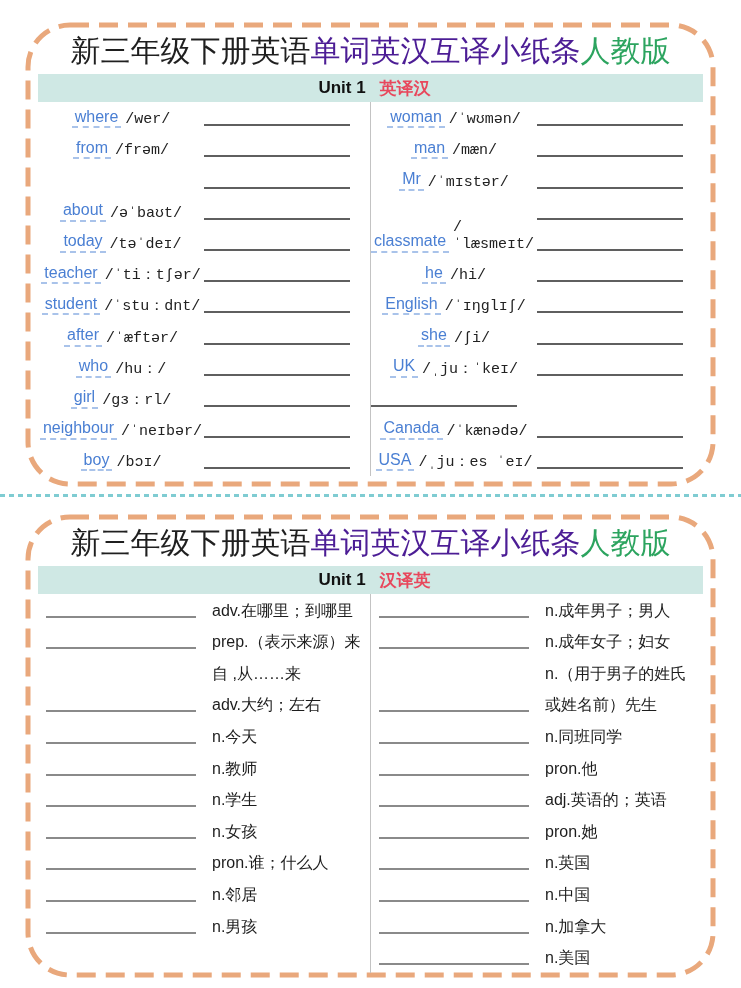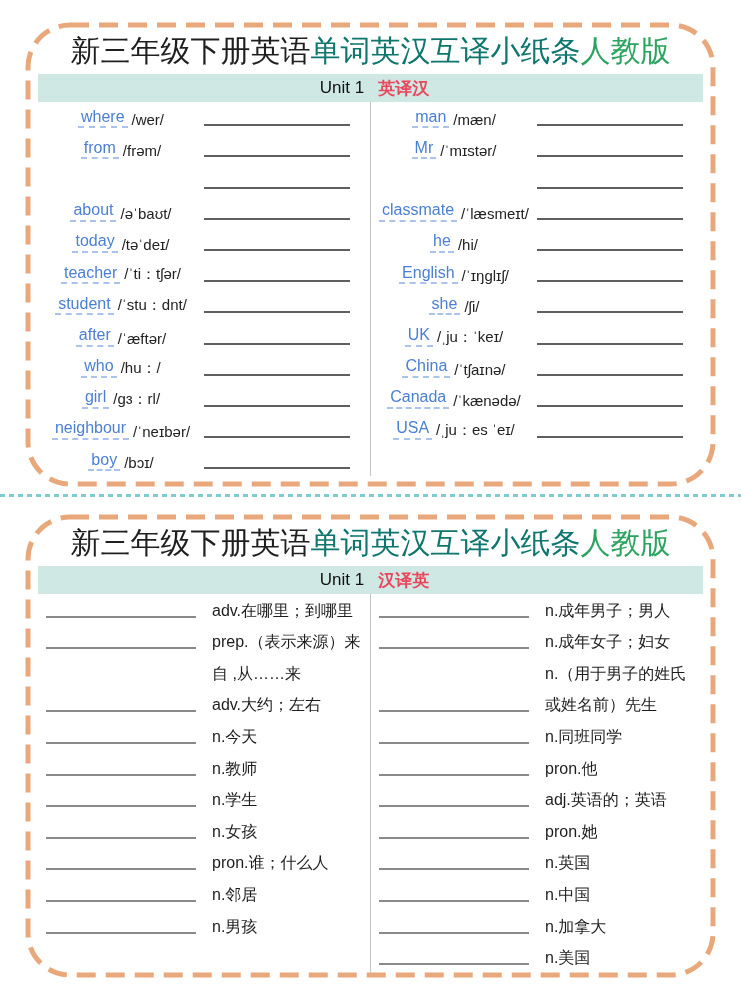--- a/index.html
+++ b/index.html
@@ -10,39 +10,39 @@
   #card1{top:22px;height:465px;}
   #card2{top:514px;height:464px;}
   .border-svg{position:absolute;left:0;top:0;width:100%;height:100%;pointer-events:none;}
 
   .card-inner{position:absolute;left:5px;top:5px;right:5px;bottom:5px;}
 
   .title{margin:6px 0 5px;text-align:center;font-size:30px;line-height:36px;
          font-family:"Liberation Serif","DejaVu Serif",serif;font-weight:500;
          white-space:nowrap;letter-spacing:0;}
   .t-black{color:#1f1f1f;}
-  .t-red{color:#0f766e;}
+  .t-red{color:#4c1d95;}
   .t-green{color:#2ca45f;}
 
   .unit-bar{height:28px;margin:0 8px;background:#cfe8e4;display:flex;
             align-items:center;justify-content:center;gap:14px;}
-  .unit-label{font-weight:normal;font-size:17px;color:#111;margin-left:8px;}
+  .unit-label{font-weight:bold;font-size:17px;color:#111;margin-left:8px;}
   .mode-label{font-weight:bold;font-size:17px;color:#e8475c;}
 
   .cols{display:flex;margin:0 8px;position:relative;}
   .col{flex:1;min-width:0;}
   .vdiv{width:1px;background:#c3c3c3;align-self:stretch;}
 
   
   .wrow{display:flex;align-items:flex-end;height:31.2px;}
   .wgroup{flex:0 0 50%;display:flex;justify-content:center;align-items:flex-end;
           gap:4px;padding-bottom:5px;min-height:1px;}
   .word{color:#4a7fd3;font-size:16px;line-height:1.1;border-bottom:2px dashed #a9c3ea;
         padding:0 3px 1px 3px;}
-  .phon{color:#222;font-size:15px;font-family:Liberation Sans, sans-serif;}
+  .phon{color:#222;font-size:15px;font-family:Liberation Mono, monospace;}
   .ansline{flex:0 0 44%;height:0;border-bottom:2px solid #5f5f5f;margin-bottom:7px;}
 
   
   .mrow{display:flex;align-items:flex-end;height:31.6px;}
   .mline{flex:0 0 150px;margin-left:8px;height:0;border-bottom:2px solid #8a8a8a;
          margin-bottom:8px;}
   .meaning{margin-left:16px;font-size:16px;color:#1d1d1d;padding-bottom:4px;
            white-space:nowrap;overflow:hidden;}
 
   .section-divider{position:absolute;left:0;top:494px;width:741px;height:3px;
@@ -142,20 +142,27 @@
               <span class="word">boy</span>
               <span class="phon">/bɔɪ/</span>
             </span>
             <span class="ansline"></span>
           </div>
         </div>
       <div class="vdiv"></div>
       <div class="col" id="s1-right">
           <div class="wrow">
             <span class="wgroup">
+              <span class="word">woman</span>
+              <span class="phon">/ˈwʊmən/</span>
+            </span>
+            <span class="ansline"></span>
+          </div>
+          <div class="wrow">
+            <span class="wgroup">
               <span class="word">man</span>
               <span class="phon">/mæn/</span>
             </span>
             <span class="ansline"></span>
           </div>
           <div class="wrow">
             <span class="wgroup">
               <span class="word">Mr</span>
               <span class="phon">/ˈmɪstər/</span>
             </span>
@@ -194,24 +201,20 @@
             <span class="ansline"></span>
           </div>
           <div class="wrow">
             <span class="wgroup">
               <span class="word">UK</span>
               <span class="phon">/ˌju：ˈkeɪ/</span>
             </span>
             <span class="ansline"></span>
           </div>
           <div class="wrow">
-            <span class="wgroup">
-              <span class="word">China</span>
-              <span class="phon">/ˈtʃaɪnə/</span>
-            </span>
             <span class="ansline"></span>
           </div>
           <div class="wrow">
             <span class="wgroup">
               <span class="word">Canada</span>
               <span class="phon">/ˈkænədə/</span>
             </span>
             <span class="ansline"></span>
           </div>
           <div class="wrow">

